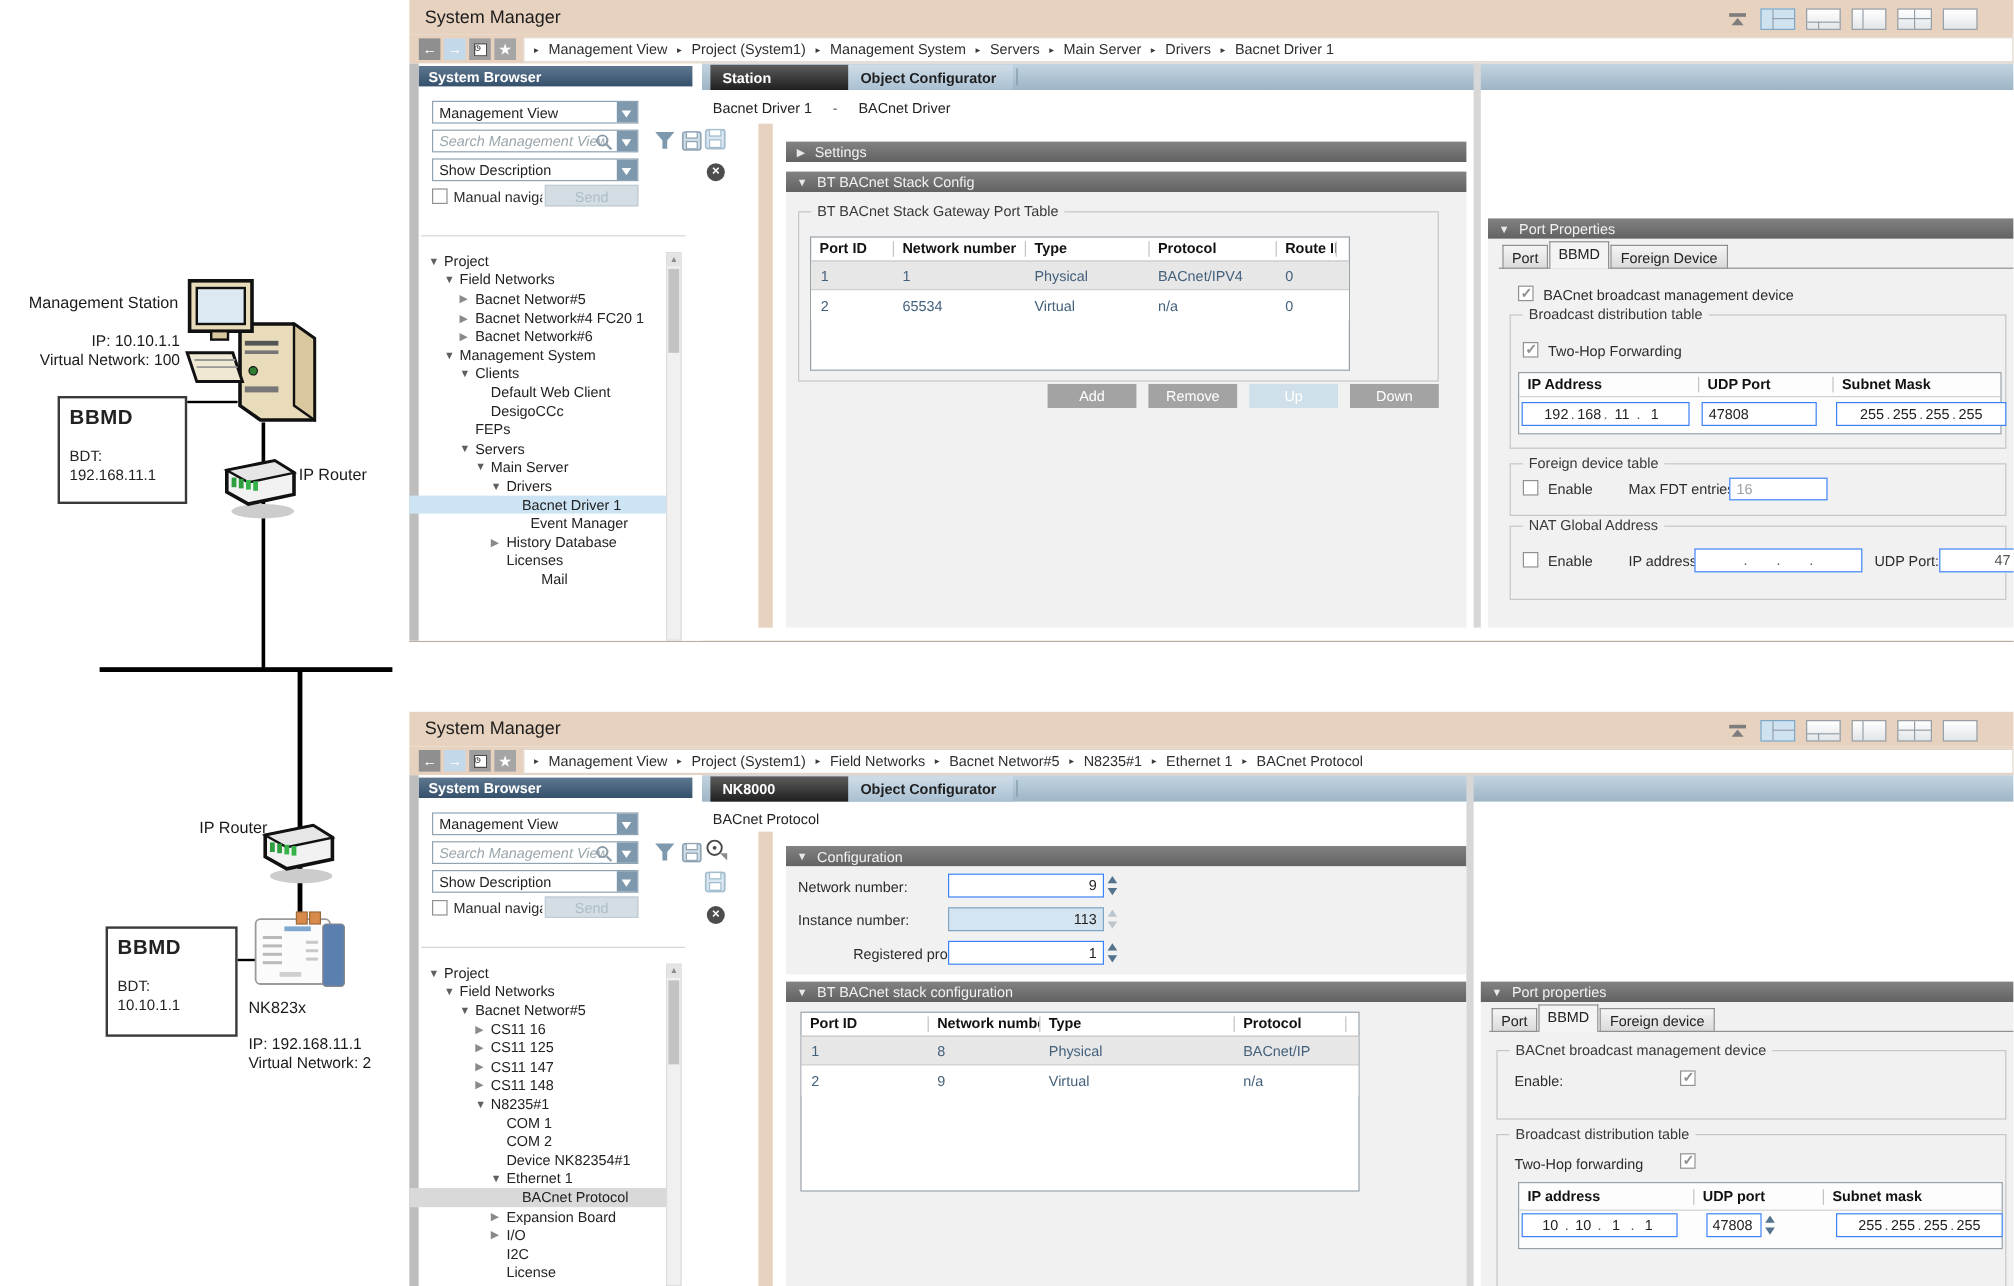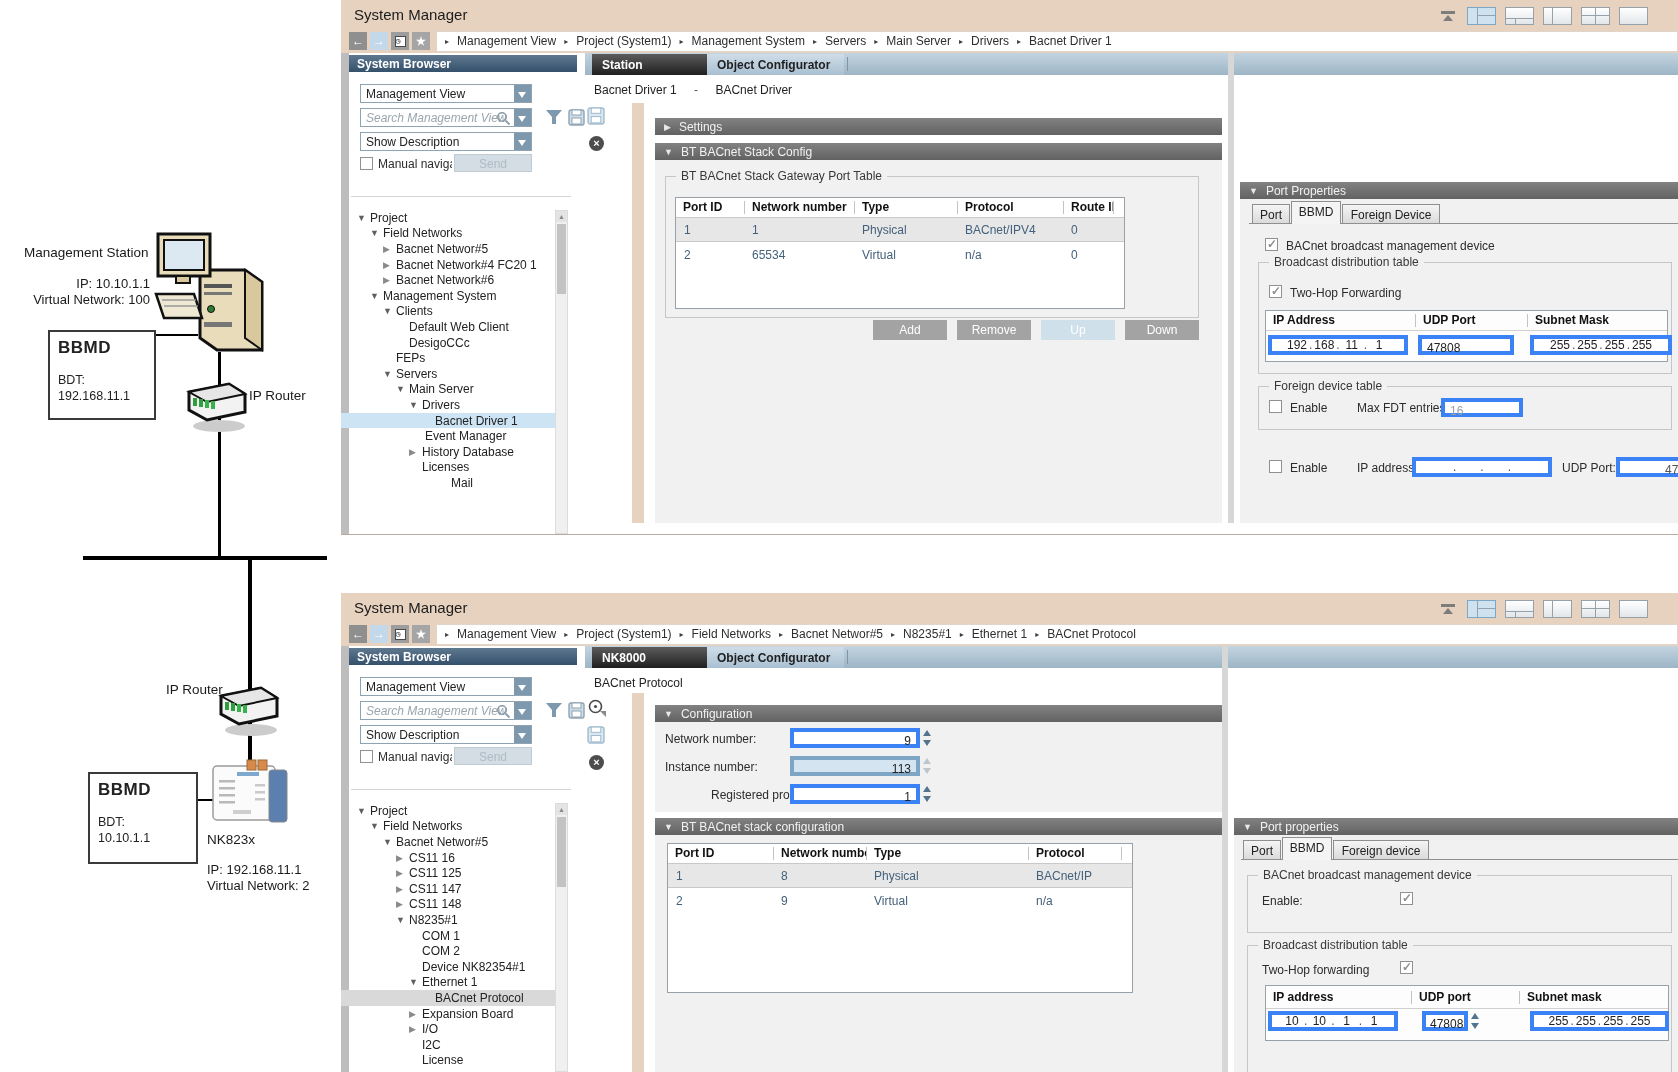--- a/index.html
+++ b/index.html
@@ -64,21 +64,21 @@
   .tc{padding-left:8px;box-sizing:border-box;color:#44617c;overflow:hidden;white-space:nowrap;}
   .btn{position:absolute;width:74px;height:20px;background:#a3a3a3;color:#fff;text-align:center;line-height:20px;font-size:12px;}
   .btn.dis{background:#cfe0ea;}
   .vdivider{position:absolute;width:6px;background:#d7d7d7;}
   
   .ptab{position:absolute;height:20px;border:1px solid #8f8f8f;border-bottom:none;background:linear-gradient(#f5f5f5,#d9d9d9);color:#222;text-align:center;line-height:20px;box-sizing:border-box;z-index:1;}
   .ptab.active{background:#f4f4f4;height:23px;margin-top:-3px;z-index:3;font-weight:normal;}
   .tabline{position:absolute;height:1px;background:#8f8f8f;z-index:2;}
   .cb{position:absolute;width:13px;height:13px;background:#fff;border:1px solid #919191;box-sizing:border-box;}
   .cb.checked:after{content:"\2713";position:absolute;left:1px;top:-2px;color:#8f8f8f;font-weight:bold;font-size:12px;}
-  .fld{position:absolute;background:#fff;border:4px solid #3b82f6;box-sizing:border-box;font-size:12px;color:#222;}
+  .fld{position:absolute;background:#fff;border:1px solid #3b82f6;box-sizing:border-box;font-size:12px;color:#222;}
   .fld.num{text-align:right;padding:2px 5px 0 0;}
   .fld.hl{background:#d5e4f1;border-color:#7fa5c4;}
   .fld.dis{color:#9aa0a6;padding:2px 0 0 5px;}
   .ipfld{display:flex;align-items:center;justify-content:center;gap:0;}
   .ipfld span.oct{display:inline-block;min-width:24px;text-align:center;}
   .ipfld span.dot{color:#555;}
   .spin{position:absolute;width:13px;height:20px;}
   .spin .up{position:absolute;left:2px;top:2px;width:0;height:0;border-left:4.5px solid transparent;border-right:4.5px solid transparent;border-bottom:6px solid #54738e;}
   .spin .dn{position:absolute;left:2px;bottom:2px;width:0;height:0;border-left:4.5px solid transparent;border-right:4.5px solid transparent;border-top:6px solid #54738e;}
   .spin.dis .up{border-bottom-color:#bcc6ce;} .spin.dis .dn{border-top-color:#bcc6ce;}
@@ -301,21 +301,21 @@
           <span>Main Server</span>
         </div>
         <div class="trow" style="height: 15.6px; padding-left: 60px;">
           <span class="tri-slot tri-exp">▼</span>
           <span>Drivers</span>
         </div>
         <div class="trow" style="height: 15.6px; padding-left: 81px; background: rgb(205, 228, 245); margin-left: -8px;">
           <span class="tri-slot"></span>
           <span>Bacnet Driver 1</span>
         </div>
-        <div class="trow" style="height: 15.6px; padding-left: 63px; align-items: center;">
+        <div class="trow" style="height: 15.6px; padding-left: 80px; align-items: center;">
           <span class="tri-slot"></span>
           <span>Event Manager</span>
         </div>
         <div class="trow" style="height: 15.6px; padding-left: 60px;">
           <span class="tri-slot tri-col">▶</span>
           <span>History Database</span>
         </div>
         <div class="trow" style="height: 15.6px; padding-left: 60px;">
           <span class="tri-slot"></span>
           <span>Licenses</span>
@@ -435,20 +435,23 @@
     </div>
 
   <div class="fieldset" style="left:917px;top:386px;right:6px;height:42px;">
     <span class="legend">Foreign device table</span>
   </div>
   <div class="cb" style="left:928px;top:400px;"></div>
   <div class="plabel" style="left:949px;top:401px;">Enable</div>
   <div class="plabel" style="left:1016px;top:401px;">Max FDT entries:</div>
   <div class="fld dis" style="left:1100px;top:398px;width:82px;height:19px;">16</div>
 
+  <div class="fieldset" style="left:917px;top:438px;right:6px;height:60px;">
+    <span class="legend">NAT Global Address</span>
+  </div>
   <div class="cb" style="left:928px;top:460px;"></div>
   <div class="plabel" style="left:949px;top:461px;">Enable</div>
   <div class="plabel" style="left:1016px;top:461px;">IP address:</div>
   <div class="fld ipfld" id="ip-nat" style="left:1071px;top:457px;width:140px;height:20px;color:#8a8a8a;">
       <span class="oct"></span>
       <span class="dot">.</span>
       <span class="oct"></span>
       <span class="dot">.</span>
       <span class="oct"></span>
       <span class="dot">.</span>

